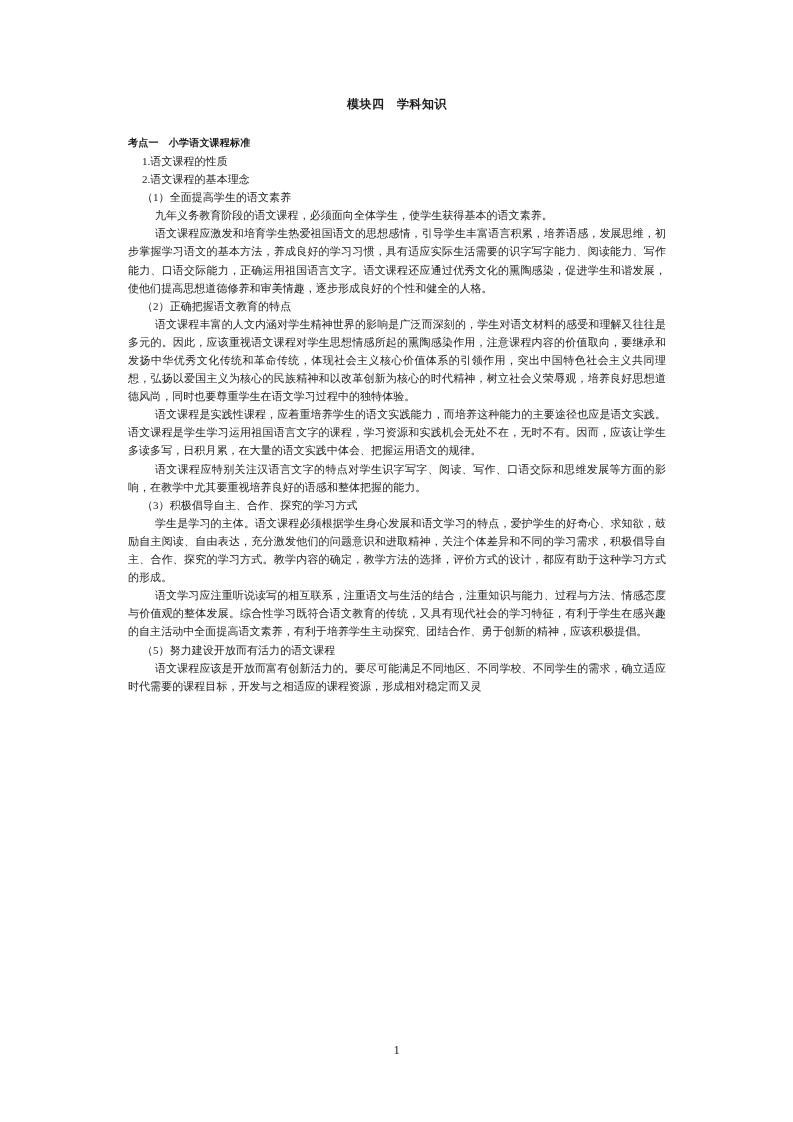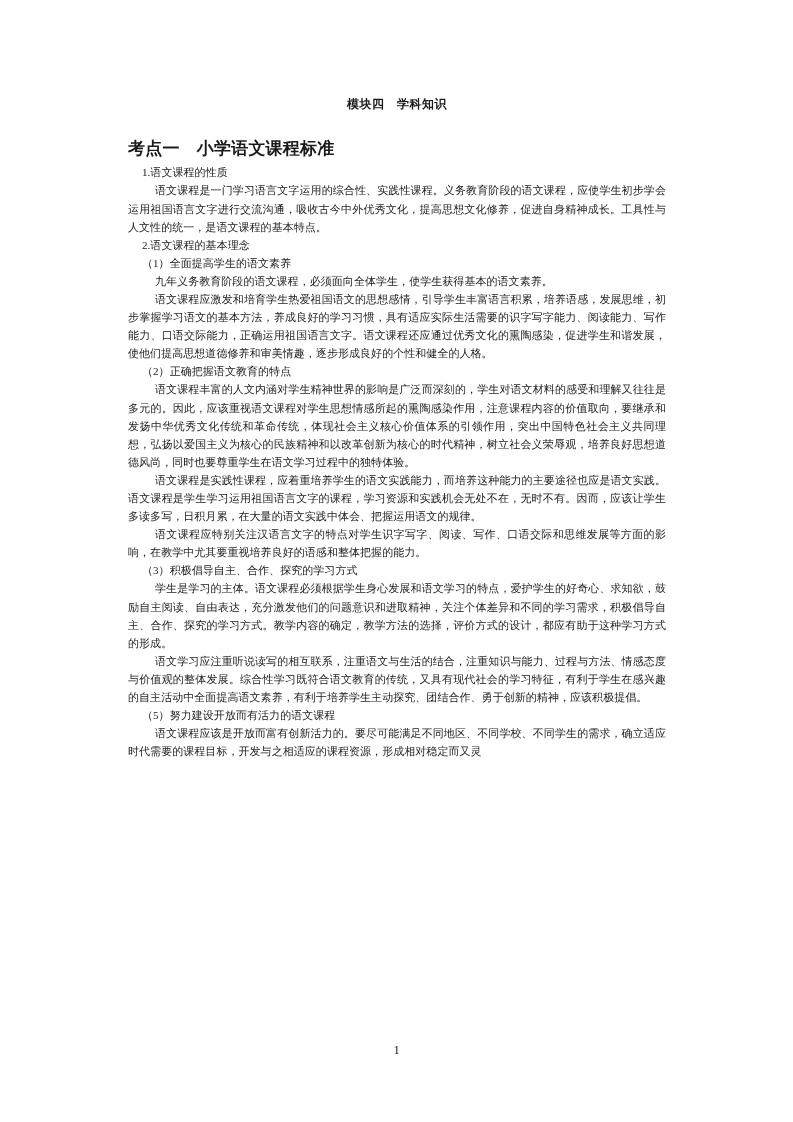--- a/index.html
+++ b/index.html
@@ -25,21 +25,21 @@
   }
   .doc-title {
     font-size: 12px;
     font-weight: bold;
     text-align: center;
     letter-spacing: 0.5px;
     margin: 0 0 22px 0;
     line-height: 1.4;
   }
   .section-heading {
-    font-size: 17px;
+    font-size: 10px;
     font-weight: bold;
     margin: 0 0 1px 0;
     line-height: 1.62;
     letter-spacing: 0.2px;
   }
   p.para {
     font-size: 11px;
     line-height: 1.645;
     margin: 0;
     text-align: justify;
@@ -70,21 +70,20 @@
 <div class="page">
 
   <div class="content">
 
     <h1 class="doc-title">模块四　学科知识</h1>
 
     <div>
       <div class="section-heading">考点一　小学语文课程标准</div>
 
       <p class="para indent1">1.语文课程的性质</p>
-      <p class="para indent2">语文课程是一门学习语言文字运用的综合性、实践性课程。义务教育阶段的语文课程，应使学生初步学会运用祖国语言文字进行交流沟通，吸收古今中外优秀文化，提高思想文化修养，促进自身精神成长。工具性与人文性的统一，是语文课程的基本特点。</p>
       <p class="para indent1">2.语文课程的基本理念</p>
       <p class="para indent1">（1）全面提高学生的语文素养</p>
       <p class="para indent2">九年义务教育阶段的语文课程，必须面向全体学生，使学生获得基本的语文素养。</p>
       <p class="para indent2">语文课程应激发和培育学生热爱祖国语文的思想感情，引导学生丰富语言积累，培养语感，发展思维，初步掌握学习语文的基本方法，养成良好的学习习惯，具有适应实际生活需要的识字写字能力、阅读能力、写作能力、口语交际能力，正确运用祖国语言文字。语文课程还应通过优秀文化的熏陶感染，促进学生和谐发展，使他们提高思想道德修养和审美情趣，逐步形成良好的个性和健全的人格。</p>
       <p class="para indent1">（2）正确把握语文教育的特点</p>
       <p class="para indent2">语文课程丰富的人文内涵对学生精神世界的影响是广泛而深刻的，学生对语文材料的感受和理解又往往是多元的。因此，应该重视语文课程对学生思想情感所起的熏陶感染作用，注意课程内容的价值取向，要继承和发扬中华优秀文化传统和革命传统，体现社会主义核心价值体系的引领作用，突出中国特色社会主义共同理想，弘扬以爱国主义为核心的民族精神和以改革创新为核心的时代精神，树立社会义荣辱观，培养良好思想道德风尚，同时也要尊重学生在语文学习过程中的独特体验。</p>
       <p class="para indent2">语文课程是实践性课程，应着重培养学生的语文实践能力，而培养这种能力的主要途径也应是语文实践。语文课程是学生学习运用祖国语言文字的课程，学习资源和实践机会无处不在，无时不有。因而，应该让学生多读多写，日积月累，在大量的语文实践中体会、把握运用语文的规律。</p>
       <p class="para indent2">语文课程应特别关注汉语言文字的特点对学生识字写字、阅读、写作、口语交际和思维发展等方面的影响，在教学中尤其要重视培养良好的语感和整体把握的能力。</p>
       <p class="para indent1">（3）积极倡导自主、合作、探究的学习方式</p>
       <p class="para indent2">学生是学习的主体。语文课程必须根据学生身心发展和语文学习的特点，爱护学生的好奇心、求知欲，鼓励自主阅读、自由表达，充分激发他们的问题意识和进取精神，关注个体差异和不同的学习需求，积极倡导自主、合作、探究的学习方式。教学内容的确定，教学方法的选择，评价方式的设计，都应有助于这种学习方式的形成。</p>

